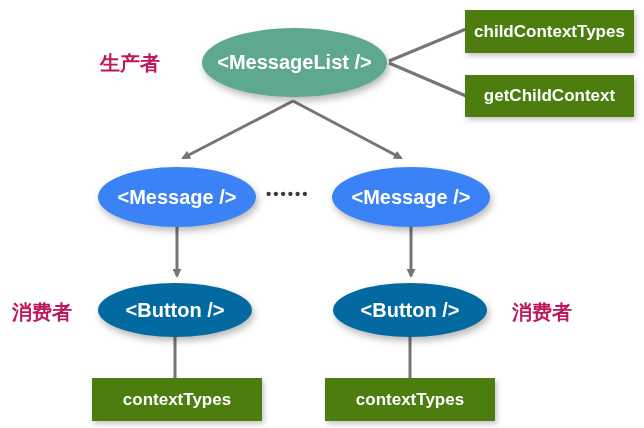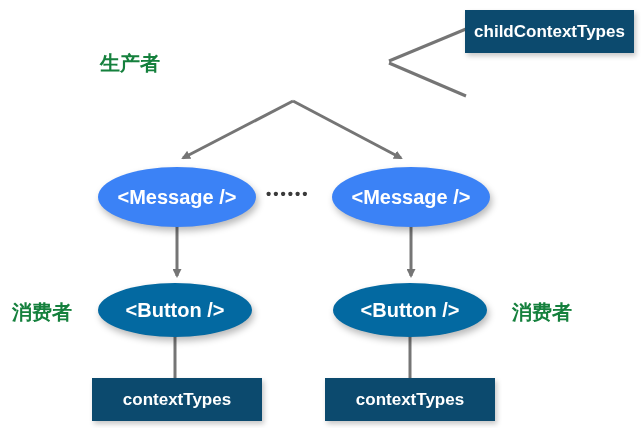--- a/index.html
+++ b/index.html
@@ -33,27 +33,27 @@
   }
   .ellipse {
     border-radius: 50%;
     box-shadow: 2px 4px 7px rgba(0,0,0,0.28);
     font-size: 20px;
   }
   .ellipse.green  { background: #5ea88e; }
   .ellipse.orange { background: #3b82f6; }
   .ellipse.blue   { background: #0369a1; }
   .graybox {
-    background: #0c4a6e;
+    background: #4d7c0f;
     box-shadow: 2px 3px 5px rgba(0,0,0,0.22);
     font-size: 17px;
   }
   .zh-label {
     position: absolute;
-    color: #15803d;
+    color: #be185d;
     font-weight: bold;
     font-size: 20px;
     white-space: nowrap;
   }
   .dots {
     position: absolute;
     color: #3a3a3a;
     font-size: 15px;
     font-weight: bold;
     letter-spacing: 2px;
@@ -98,36 +98,42 @@
     <line x1="175" y1="335" x2="175" y2="380" stroke="#757575" stroke-width="3"></line>
     <line x1="410" y1="335" x2="410" y2="380" stroke="#757575" stroke-width="3"></line>
   </svg>
 
   <div class="zh-label" id="label-producer">生产者</div>
   <div class="zh-label" id="label-consumer-left">消费者</div>
   <div class="zh-label" id="label-consumer-right">消费者</div>
 
   <div class="dots" id="dots-ellipsis">••••••</div>
 
+  <div class="node ellipse green" id="node-message-list">
+    <span>&lt;MessageList /&gt;</span>
+  </div>
   <div class="node ellipse orange" id="node-message-left">
     <span>&lt;Message /&gt;</span>
   </div>
   <div class="node ellipse orange" id="node-message-right">
     <span>&lt;Message /&gt;</span>
   </div>
   <div class="node ellipse blue" id="node-button-left">
     <span>&lt;Button /&gt;</span>
   </div>
   <div class="node ellipse blue" id="node-button-right">
     <span>&lt;Button /&gt;</span>
   </div>
 
   <div class="node graybox" id="box-child-context-types">
     <span>childContextTypes</span>
   </div>
+  <div class="node graybox" id="box-get-child-context">
+    <span>getChildContext</span>
+  </div>
   <div class="node graybox" id="box-context-types-left">
     <span>contextTypes</span>
   </div>
   <div class="node graybox" id="box-context-types-right">
     <span>contextTypes</span>
   </div>
 
 </div>
 
 </body></html>

